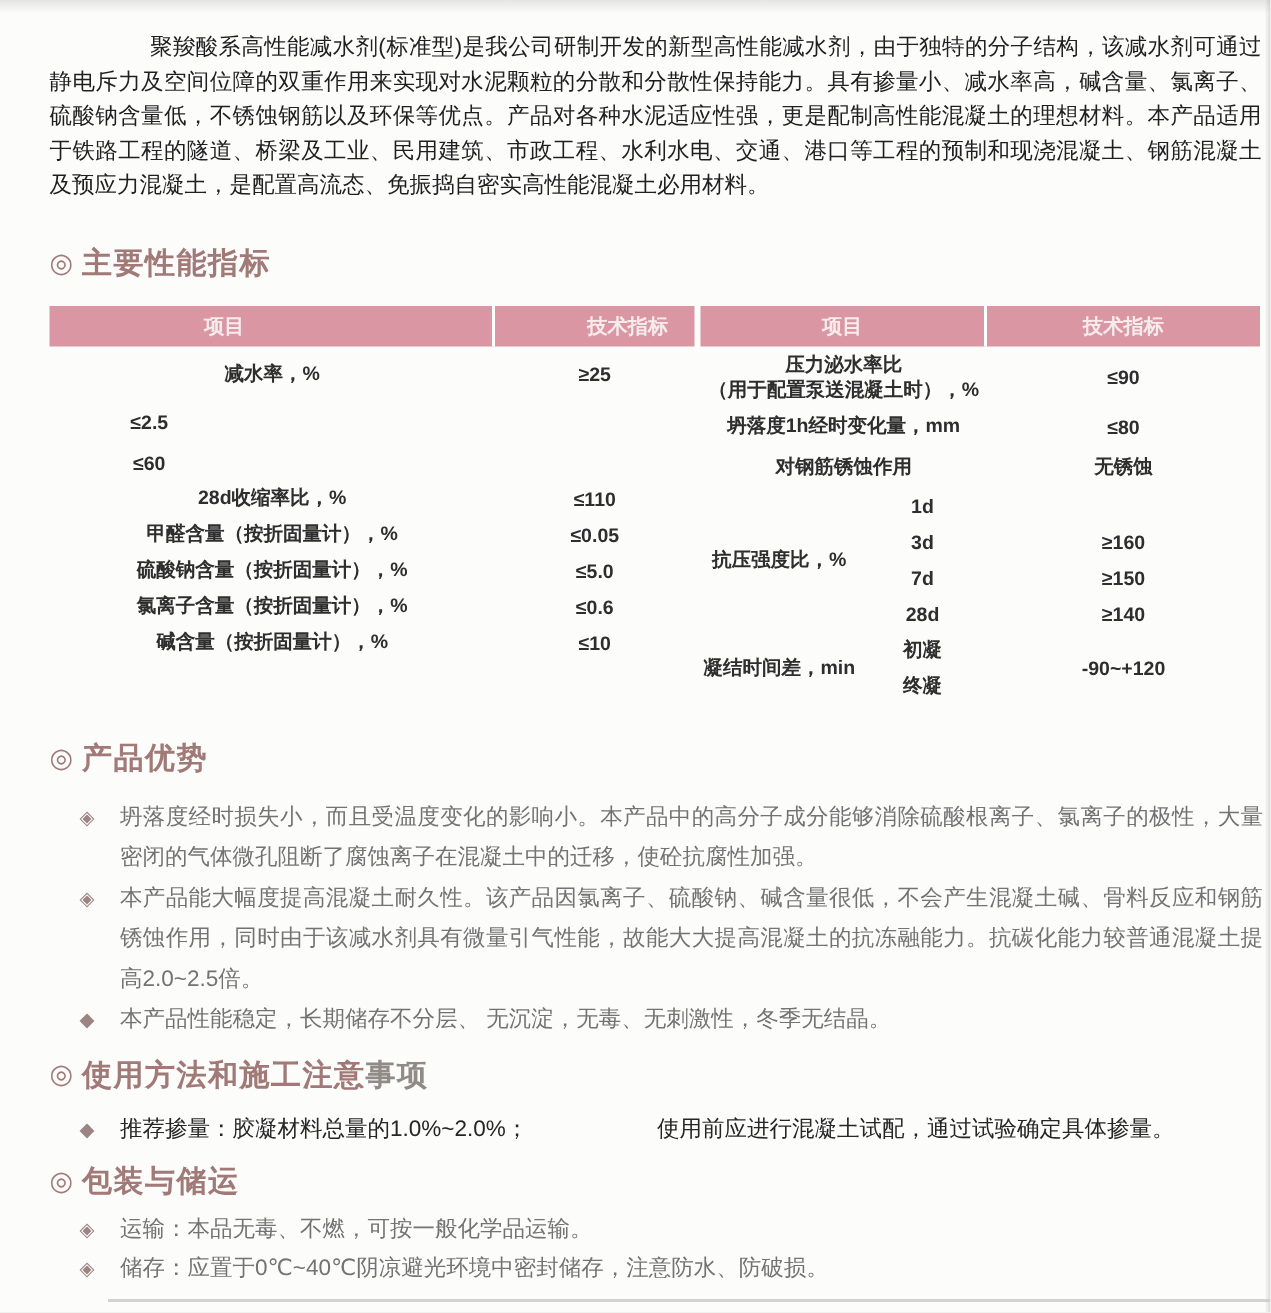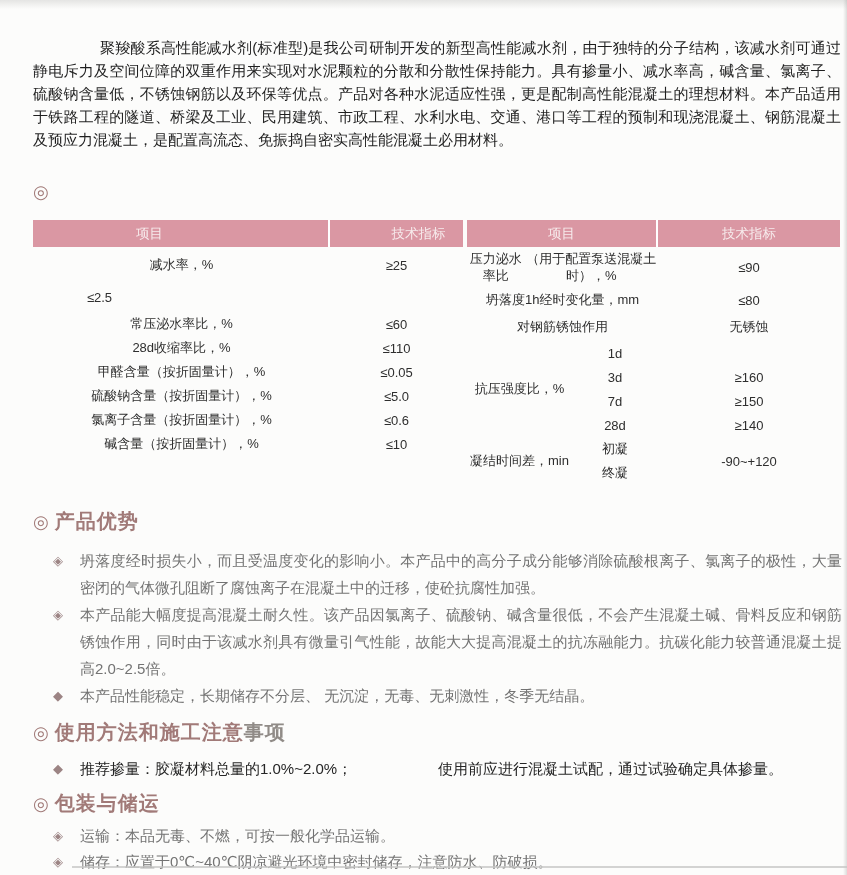--- a/index.html
+++ b/index.html
@@ -14,41 +14,41 @@
   }
   
   .scan-top{position:absolute;top:0;left:0;right:0;height:9px;
     background:linear-gradient(rgba(200,200,198,.45),rgba(255,255,255,0));}
   .scan-right{position:absolute;top:0;bottom:0;right:0;width:4px;
     background:linear-gradient(to left,rgba(160,160,158,.35),rgba(255,255,255,0));}
   .scan-bottom{position:absolute;left:72px;right:0;top:866px;height:2px;
     background:#c6c6c4;opacity:.75;}
 
   .intro{
-    margin:0 6px 0 33px;padding-top:36px;
+    margin:0 6px 0 33px;padding-top:20px;
     font-size:15px;line-height:23px;text-align:justify;
     text-indent:67px;color:#1f1f1f;
   }
 
   .section-heading{
     display:flex;align-items:center;
     margin-left:33px;
     font-weight:bold;color:#a17a78;
     font-size:20px;letter-spacing:1px;
   }
   .section-heading .marker{font-size:18px;margin-right:5px;font-weight:normal;}
   .faded{color:#908b87;}
 
   .sh-perf{margin-top:27px;height:27px;}
   .sh-adv{margin-top:23px;height:27px;}
   .sh-usage{margin-top:10px;height:27px;}
   .sh-pack{margin-top:8px;height:27px;}
 
   
-  .tables{display:flex;gap:4px;margin:15px 11px 0 33px;}
+  .tables{display:flex;gap:4px;margin:15px 11px 0 33px;font-weight:bold;}
   .cell{display:flex;align-items:center;justify-content:center;
     font-size:13px;color:#2e2e2e;text-align:center;}
   .hcell{background:#da97a3;color:#f7ebec;font-size:13.5px;}
 
   
   .ltable{width:430px;}
   .lhead{display:flex;height:27px;}
   .lh1{width:295px;border-right:2px solid #fff;}
   .lh1 span{transform:translateX(-31px);}
   .lh2{width:133px;}
@@ -60,21 +60,21 @@
 
   
   .rtable{
     display:grid;width:373px;
     grid-template-columns:105px 86px 182px;
     grid-template-rows:27px 40px 26px 28px 24px 24px 24px 24px 24px 24px;
   }
   .rh1{grid-column:1/3;grid-row:1;border-right:2px solid #fff;}
   .rh2{grid-column:3;grid-row:1;}
   .span12{grid-column:1/3;}
-  .twoline{flex-direction:row;line-height:17px;justify-content:center;}
+  .twoline{flex-direction:column;line-height:17px;justify-content:center;}
   .r-strength-label{grid-column:1;grid-row:5/9;}
   .r-setting-label{grid-column:1;grid-row:9/11;}
   .r-setting-value{grid-column:3;grid-row:9/11;}
 
   
   .bullets{margin-left:53px;margin-right:5px;}
   .bullet{display:flex;font-size:15px;line-height:27px;}
   .bullet-sm{line-height:26px;}
   .bmark{flex:none;width:27px;color:#9c8484;font-size:13px;}
   .btext{flex:1;text-align:justify;color:#737373;}
@@ -88,20 +88,21 @@
 <body>
 
 <div class="page">
   <div class="scan-top"></div>
   <div class="scan-right"></div>
 
   <p class="intro">聚羧酸系高性能减水剂(标准型)是我公司研制开发的新型高性能减水剂，由于独特的分子结构，该减水剂可通过静电斥力及空间位障的双重作用来实现对水泥颗粒的分散和分散性保持能力。具有掺量小、减水率高，碱含量、氯离子、硫酸钠含量低，不锈蚀钢筋以及环保等优点。产品对各种水泥适应性强，更是配制高性能混凝土的理想材料。本产品适用于铁路工程的隧道、桥梁及工业、民用建筑、市政工程、水利水电、交通、港口等工程的预制和现浇混凝土、钢筋混凝土及预应力混凝土，是配置高流态、免振捣自密实高性能混凝土必用材料。</p>
 
   <div class="section-heading sh-perf">
     <span class="marker">◎</span>
+    <span>主要性能指标</span>
   </div>
 
   <div class="tables">
 
     <div class="ltable">
       <div class="lhead">
         <div class="cell hcell lh1">
             <span>项目</span>
           </div>
         <div class="cell hcell lh2">
@@ -109,21 +110,20 @@
           </div>
       </div>
       <div class="lrow h36">
         <div class="cell lc1">减水率，%</div>
         <div class="cell lc2">≥25</div>
       </div>
       <div class="lrow h29">
         <div class="cell lc2">≤2.5</div>
       </div>
       <div class="lrow h24">
-        <div class="cell lc1">常压泌水率比，%</div>
         <div class="cell lc2">≤60</div>
       </div>
       <div class="lrow h24">
         <div class="cell lc1">28d收缩率比，%</div>
         <div class="cell lc2">≤110</div>
       </div>
       <div class="lrow h24">
         <div class="cell lc1">甲醛含量（按折固量计），%</div>
         <div class="cell lc2">≤0.05</div>
       </div>

